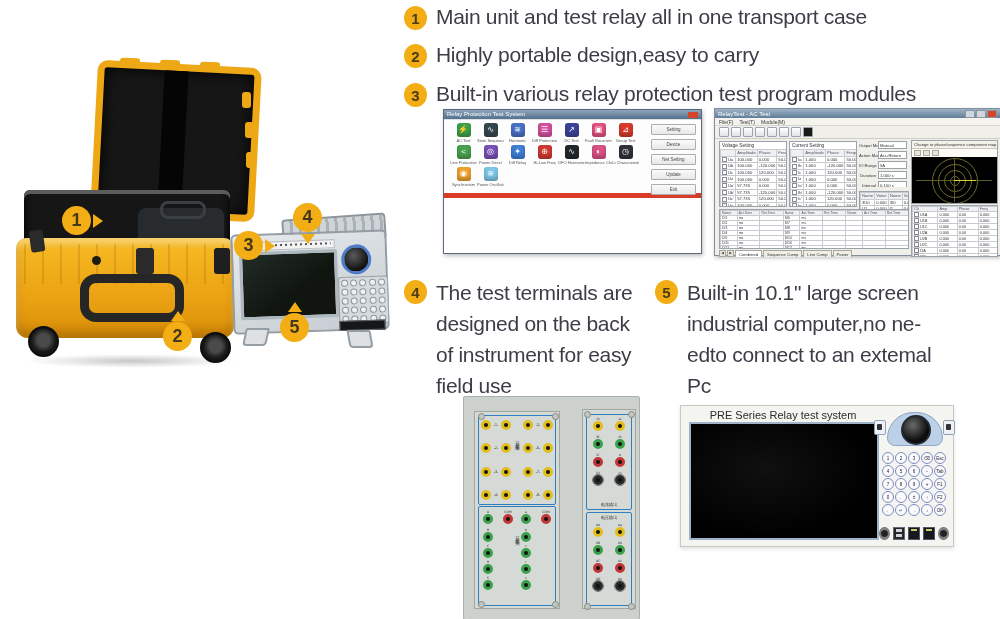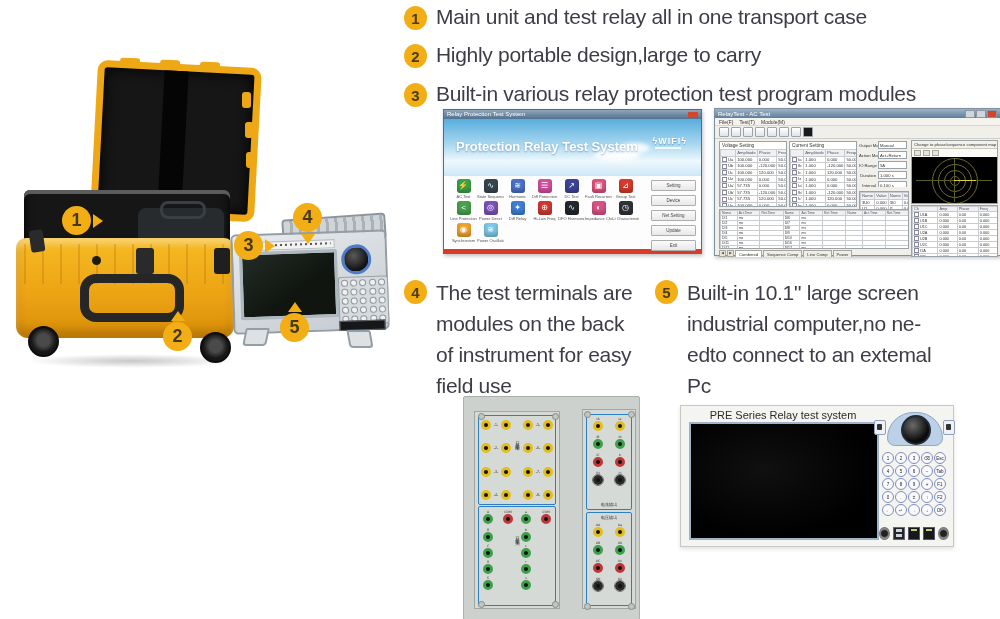--- a/index.html
+++ b/index.html
@@ -289,52 +289,45 @@
   <div class="tri down" id="m4t"></div>
   <div class="pmk" id="m5">5</div>
   <div class="tri up" id="m5t"></div>
 
   <div class="feat" id="f1">
     <span class="mk">1</span>
     <span class="txt one">Main unit and test relay all in one transport case</span>
   </div>
   <div class="feat" id="f2">
     <span class="mk">2</span>
-    <span class="txt one">Highly portable design,large to carry</span>
+    <span class="txt one">Highly portable design,easy to carry</span>
   </div>
   <div class="feat" id="f3">
     <span class="mk">3</span>
     <span class="txt one">Built-in various relay protection test program modules</span>
   </div>
   <div class="feat" id="f4">
     <span class="mk">4</span>
     <span class="txt multi">The test terminals are
-modules on the back
+designed on the back
 of instrument for easy
  field use</span>
   </div>
   <div class="feat" id="f5">
     <span class="mk">5</span>
     <span class="txt multi">Built-in 10.1" large screen
 industrial computer,no ne-
 edto connect to an extemal
 Pc</span>
   </div>
 
   <div id="swm">
     <div class="swm-title">
       <span>Relay Protection Test System</span>
       <span class="swm-close"></span>
-    </div>
-    <div class="swm-banner">
-      <div class="cloud" id="cloud1"></div>
-      <div class="cloud" id="cloud2"></div>
-      <div class="swm-banner-title">Protection Relay Test System</div>
-      <div class="wifi">ϟWIFIϟ</div>
-      <div class="wifi-sub"></div>
     </div>
     <div class="swm-body">
       <div id="modules">
           <div class="tile">
             <div class="tileicon" style="background: rgb(62, 162, 75);">⚡</div>
             <div class="tilelabel">AC Test</div>
           </div>
           <div class="tile">
             <div class="tileicon" style="background: rgb(55, 71, 79);">∿</div>
             <div class="tilelabel">State Sequence</div>

